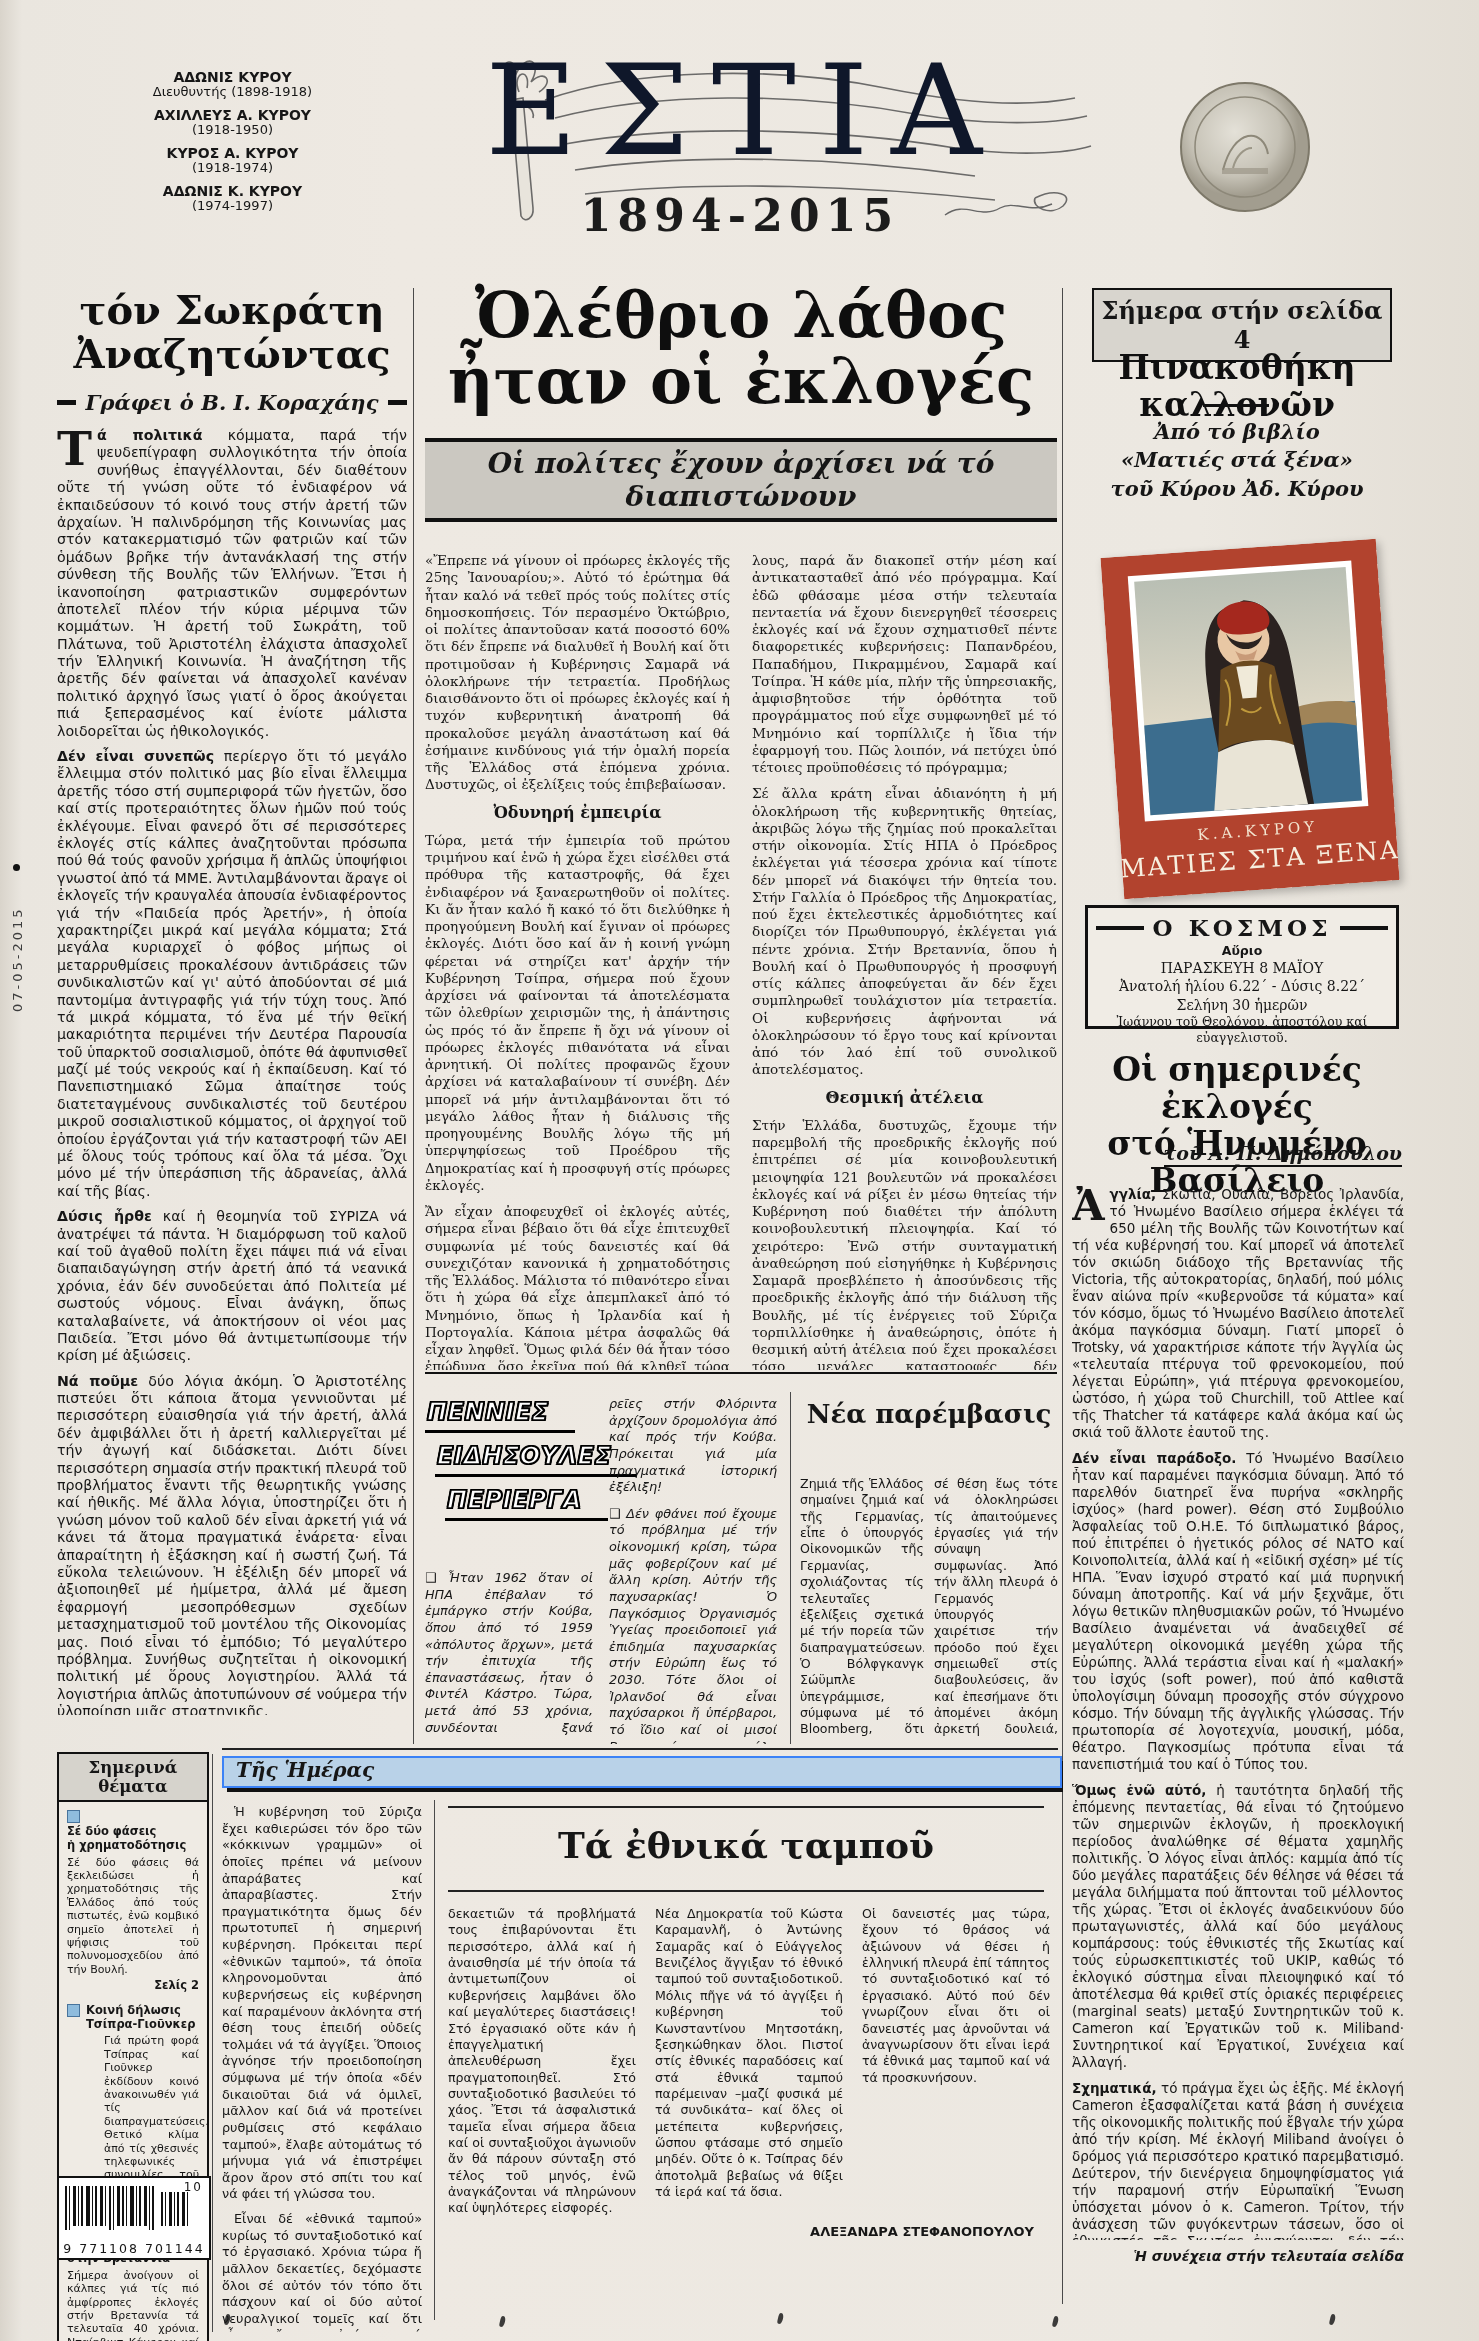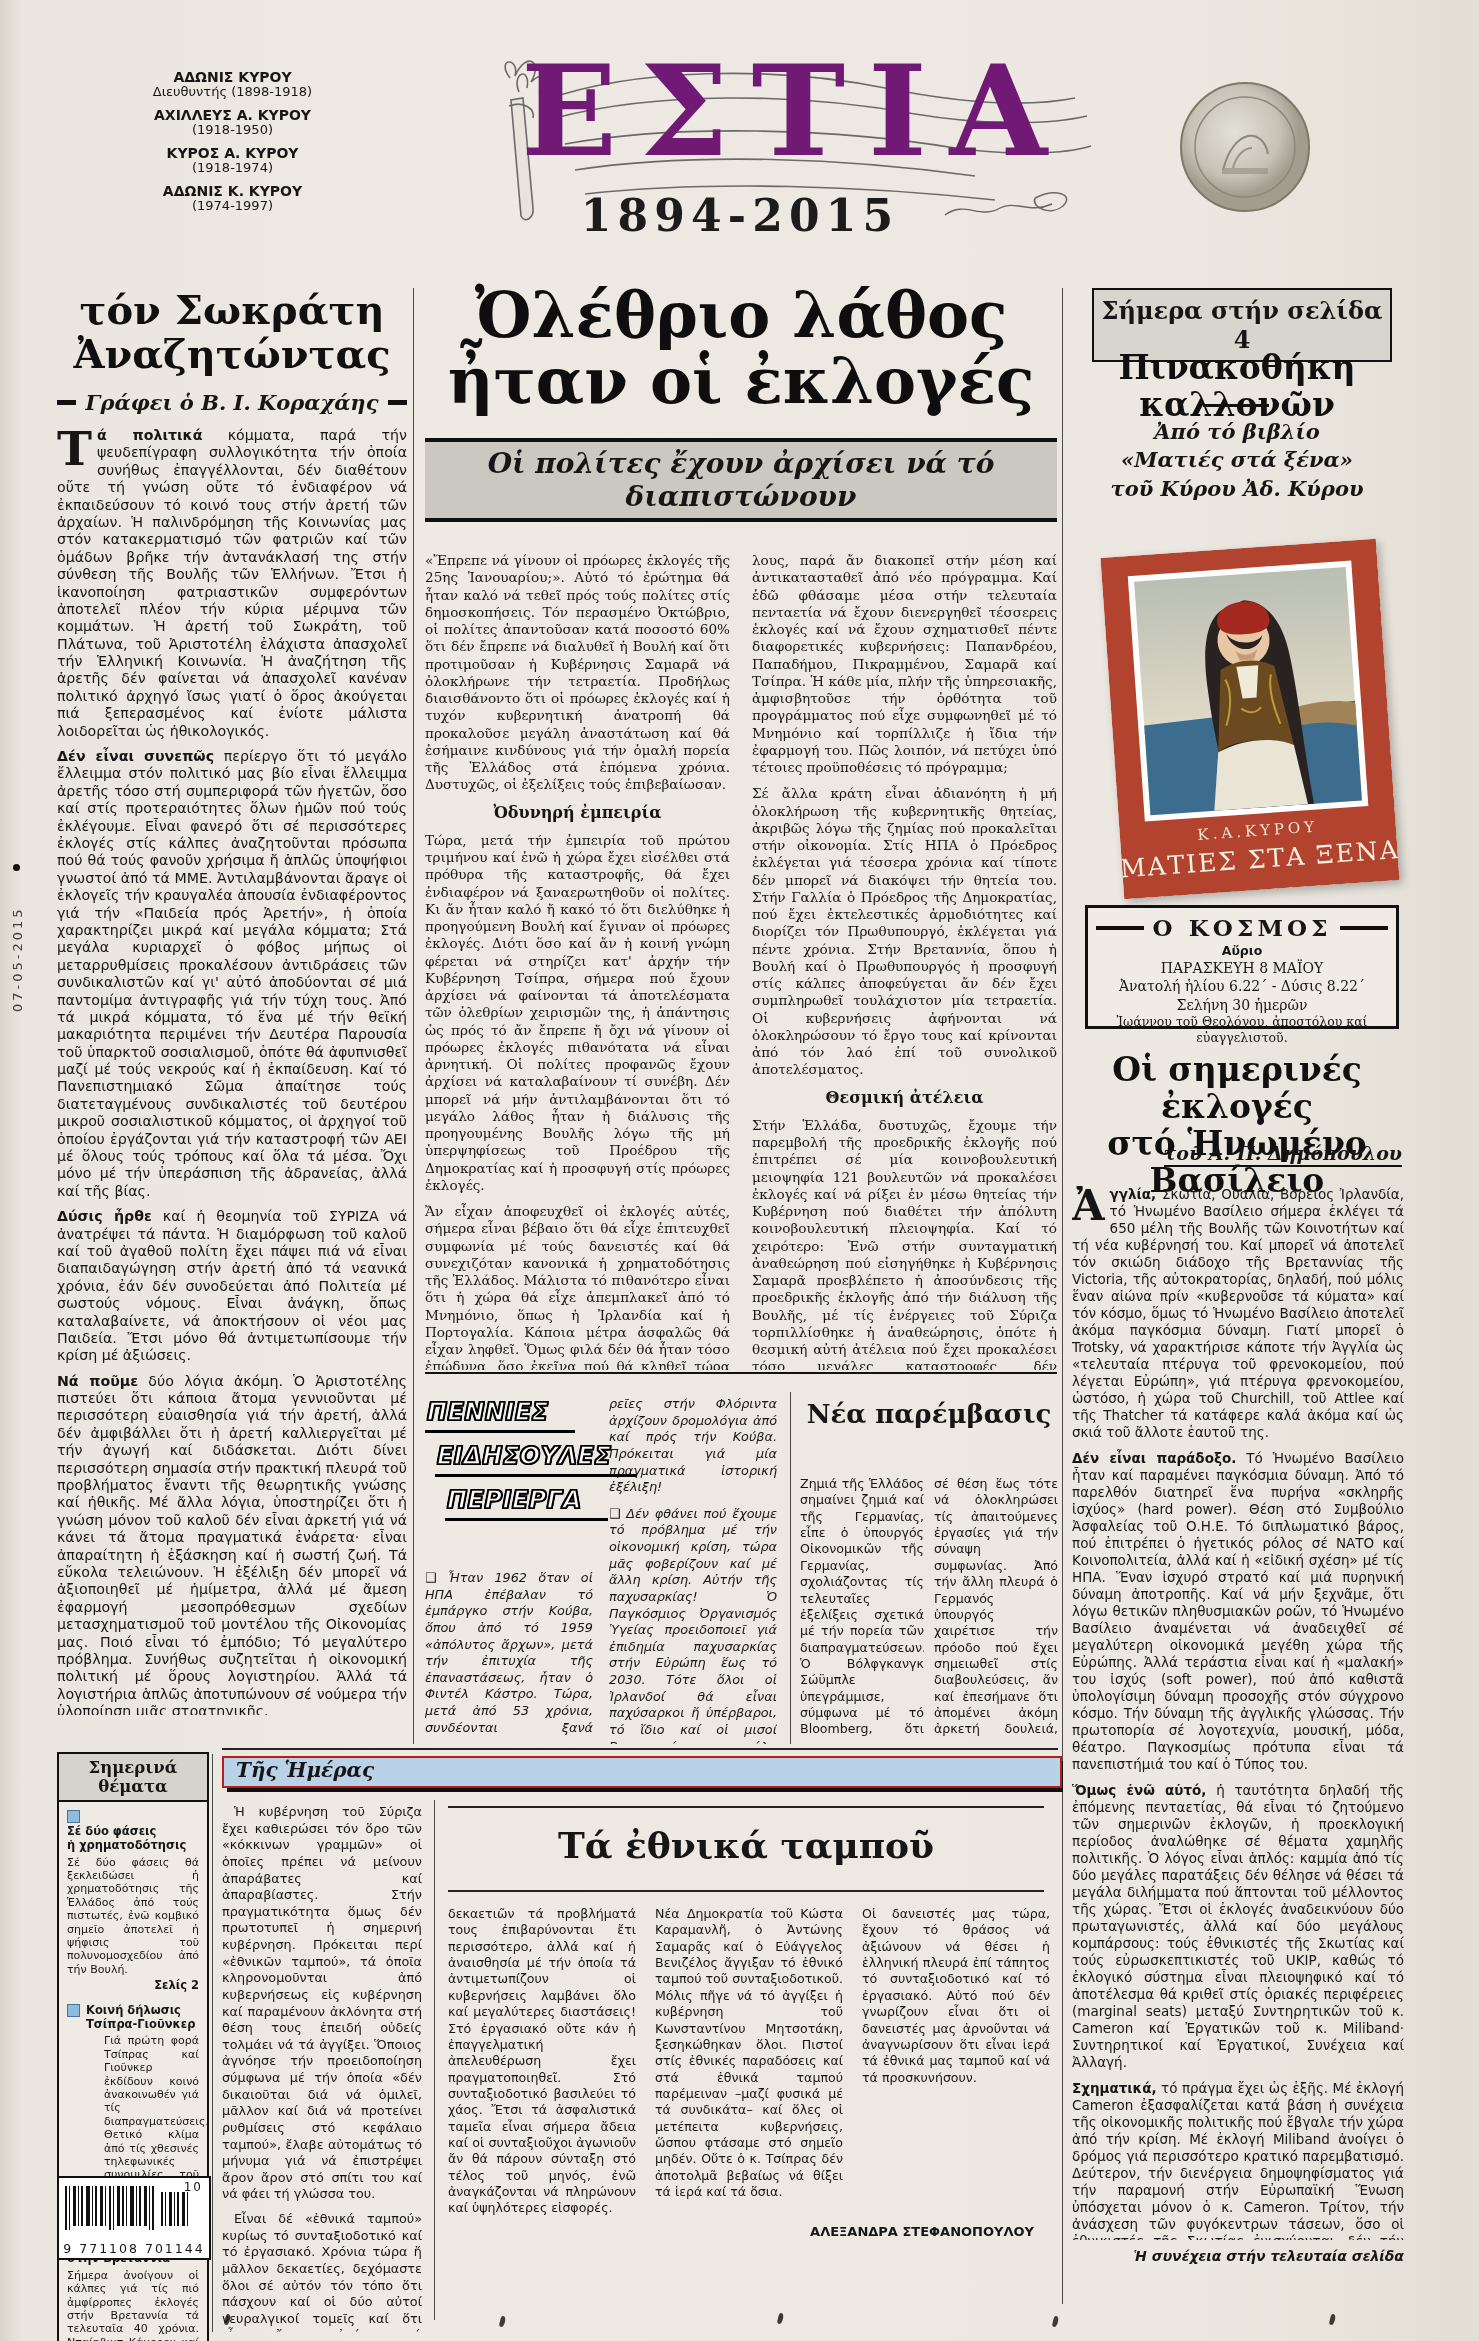--- a/index.html
+++ b/index.html
@@ -10,21 +10,21 @@
   .abs{position:absolute;}
   .serif{font-family:"DejaVu Serif","Liberation Serif",serif;}
   .sans{font-family:"DejaVu Sans","Liberation Sans",sans-serif;}
   .just{text-align:justify;text-justify:inter-word;}
   .clip{overflow:hidden;}
   .vrule{width:1px;background:#4a4a4a;}
   .hrule{height:2px;background:#111;}
   
   .pub-name{font-weight:bold;font-size:14px;line-height:1.15;margin-top:7px;}
   .pub-dates{font-size:13px;line-height:1.15;}
-  .logo-title{font-size:126px;font-weight:bold;letter-spacing:.18em;line-height:1;color:#701a75;text-align:right;}
+  .logo-title{font-size:126px;font-weight:normal;letter-spacing:.18em;line-height:1;color:#0f172a;text-align:center;}
   .logo-years{font-size:44px;font-weight:bold;letter-spacing:.14em;text-align:center;color:#1c1c1c;}
   .infobar{background:#b9d2e8;border-top:3px solid #0c1624;border-bottom:3px solid #0c1624;
            height:27px;line-height:27px;font-size:14.5px;color:#0b1b2b;}
   
   .lh1{font-size:40px;font-weight:bold;text-align:center;line-height:1.1;color:#101010;}
   .bylinerow{display:flex;align-items:center;}
   .bylinerow .bar{flex:1;height:5px;background:#111;}
   .bylinerow .txt{padding:0 10px;font-style:italic;font-weight:bold;font-size:21px;white-space:nowrap;}
   .body-sm{font-size:14.2px;line-height:1.225;}
   .body-sm p{margin:0 0 8px 0;}
@@ -53,21 +53,21 @@
   .pen-line{display:inline-block;font-style:italic;font-weight:bold;font-size:24px;letter-spacing:.02em;
             color:#fff;-webkit-text-stroke:1.7px #000;text-shadow:1px 1px 0 #000,-1px 1px 0 #000,1px -1px 0 #000,-1px -1px 0 #000;
             border-bottom:3px solid #000;padding:0 26px 4px 2px;margin-bottom:9px;}
   .pen-item{font-style:italic;font-size:12.8px;line-height:1.3;}
   .pen-item p{margin:0 0 10px 0;}
   .sch-head{font-size:26px;font-weight:bold;text-align:center;line-height:1.15;}
   .body-xs{font-size:12.6px;line-height:1.3;}
   .body-xs p{margin:0 0 8px 0;text-indent:12px;}
   .body-xs p.noind{text-indent:0;}
   
-  .blueband{background:#b9d2e8;border:2px solid #b91c1c;}
+  .blueband{background:#b9d2e8;border:2px solid #3b82f6;}
   .imday{font-style:italic;font-weight:bold;font-size:20px;padding:2px 0 0 12px;}
   .topicbox{border:2px solid #111;background:#efebe4;}
   .topichead{background:#d6d3cc;border-bottom:2px solid #111;text-align:center;font-weight:bold;font-size:16.5px;padding:4px 0;}
   .topic{padding:8px 8px 4px 8px;font-size:11px;line-height:1.22;}
   .topic .sq{display:inline-block;width:11px;height:11px;background:#8fbcdd;border:1px solid #48749c;margin-right:6px;vertical-align:-1px;}
   .topic .t{font-weight:bold;font-size:11.5px;line-height:1.18;display:inline-block;vertical-align:top;}
   .topic .pg{display:block;text-align:right;font-weight:bold;font-size:11.5px;margin-top:2px;}
   .taboo-head{font-size:36px;font-weight:bold;text-align:center;}
   .thin{height:2px;background:#222;}
   .contnote{font-style:italic;font-weight:bold;font-size:14px;text-align:right;}

